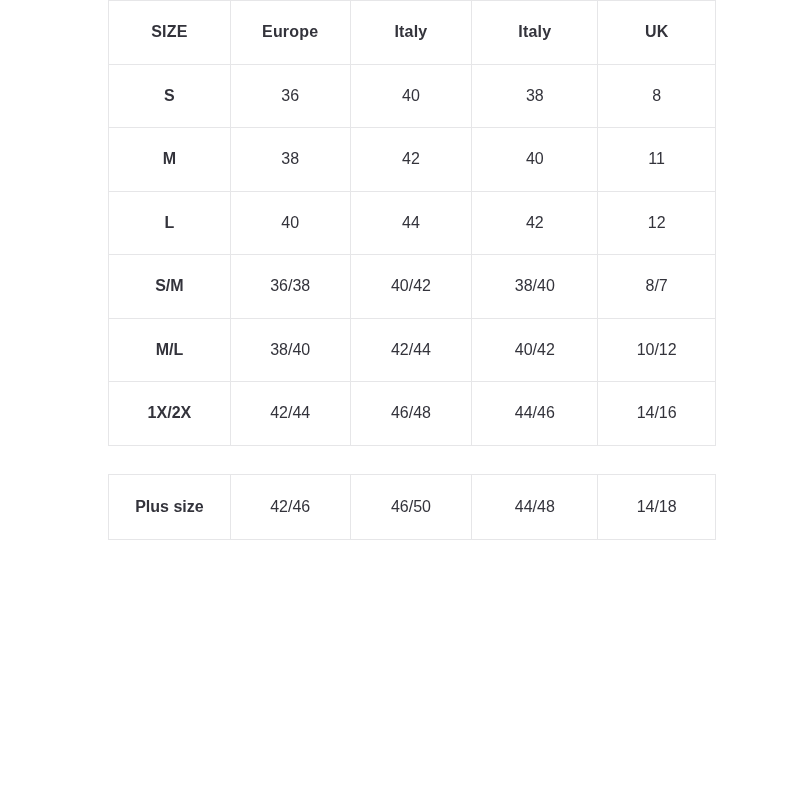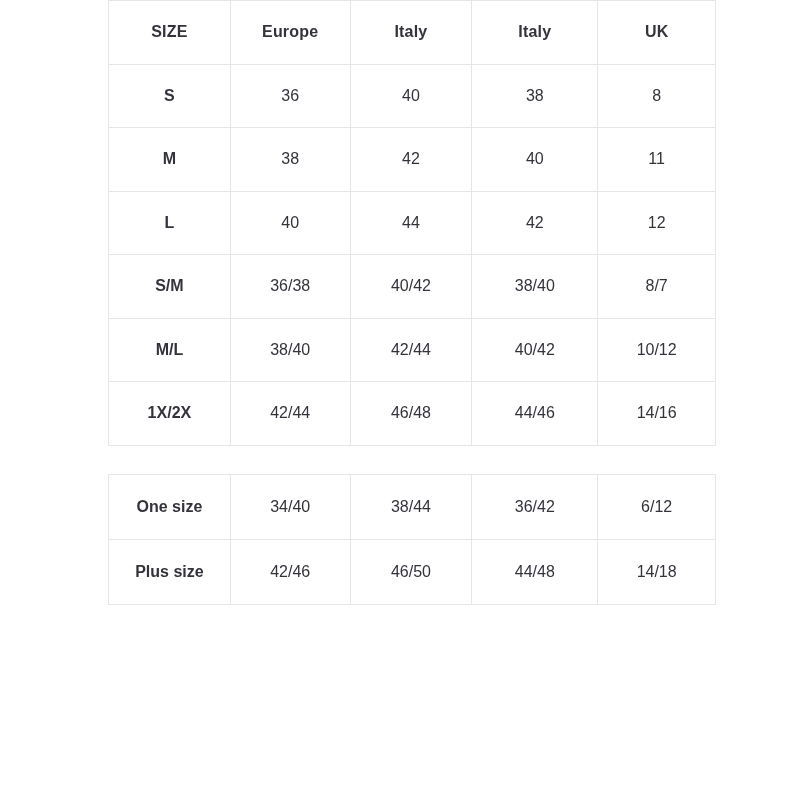--- a/index.html
+++ b/index.html
@@ -145,27 +145,20 @@
   <table class="size-table extra-table">
     <colgroup>
       <col class="c0">
         <col class="c1">
         <col class="c2">
         <col class="c3">
         <col class="c4">
     </colgroup>
     <tbody>
       <tr>
-        <td class="rowhead">One size</td>
-        <td>34/40</td>
-        <td>38/44</td>
-        <td>36/42</td>
-        <td>6/12</td>
-      </tr>
-      <tr>
         <td class="rowhead">Plus size</td>
         <td>42/46</td>
         <td>46/50</td>
         <td>44/48</td>
         <td>14/18</td>
       </tr>
     </tbody>
   </table>
 
 </div>

